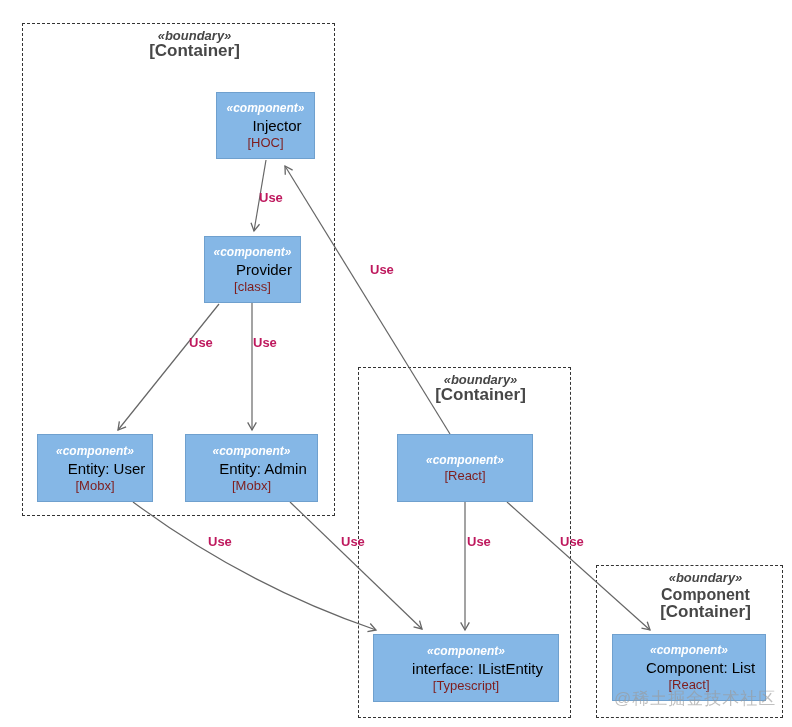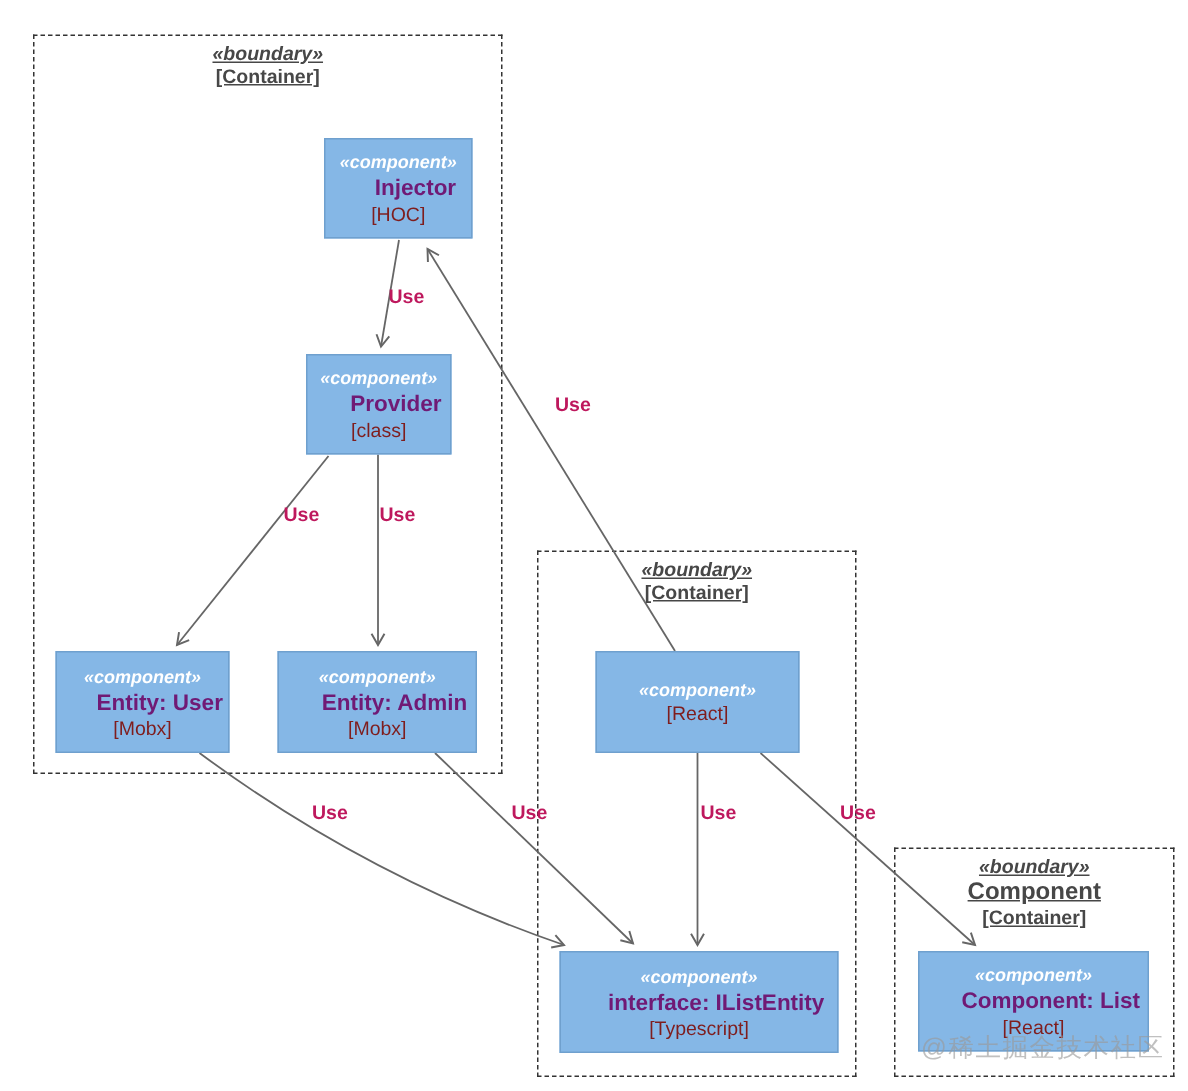--- a/index.html
+++ b/index.html
@@ -18,40 +18,39 @@
   
   .boundary {
     position: absolute;
     border: 1.6px dashed #333333;
     box-sizing: border-box;
     z-index: 1;
   }
   .b-label {
     position: absolute;
     top: 4px;
-    left: 0;
+    left: 16px;
     width: 100%;
     text-align: center;
     color: #474747;
     z-index: 2;
-    text-decoration: underline;
   }
   .b-stereo {
     font-size: 13px;
     font-style: italic;
     font-weight: 600;
     line-height: 15px;
   }
   .b-name {
     font-size: 16px;
     font-weight: bold;
     line-height: 19px;
   }
   .b-tech {
-    font-size: 13px;
+    font-size: 17px;
     font-weight: bold;
     line-height: 15px;
   }
   
   svg.edges {
     position: absolute;
     left: 0;
     top: 0;
     z-index: 2;
   }
@@ -74,22 +73,22 @@
   }
   .c-stereo {
     font-size: 12px;
     font-style: italic;
     font-weight: 700;
     color: #ffffff;
     line-height: 15px;
   }
   .c-name {
     font-size: 15px;
-    font-weight: bold;
-    color: #701a75;
+    font-weight: normal;
+    color: #000000;
     line-height: 19px;
     white-space: nowrap;
     padding-left: 23px;
   }
   .c-tech {
     font-size: 13px;
     font-weight: 500;
     color: #7f1d1d;
     line-height: 15px;
   }

